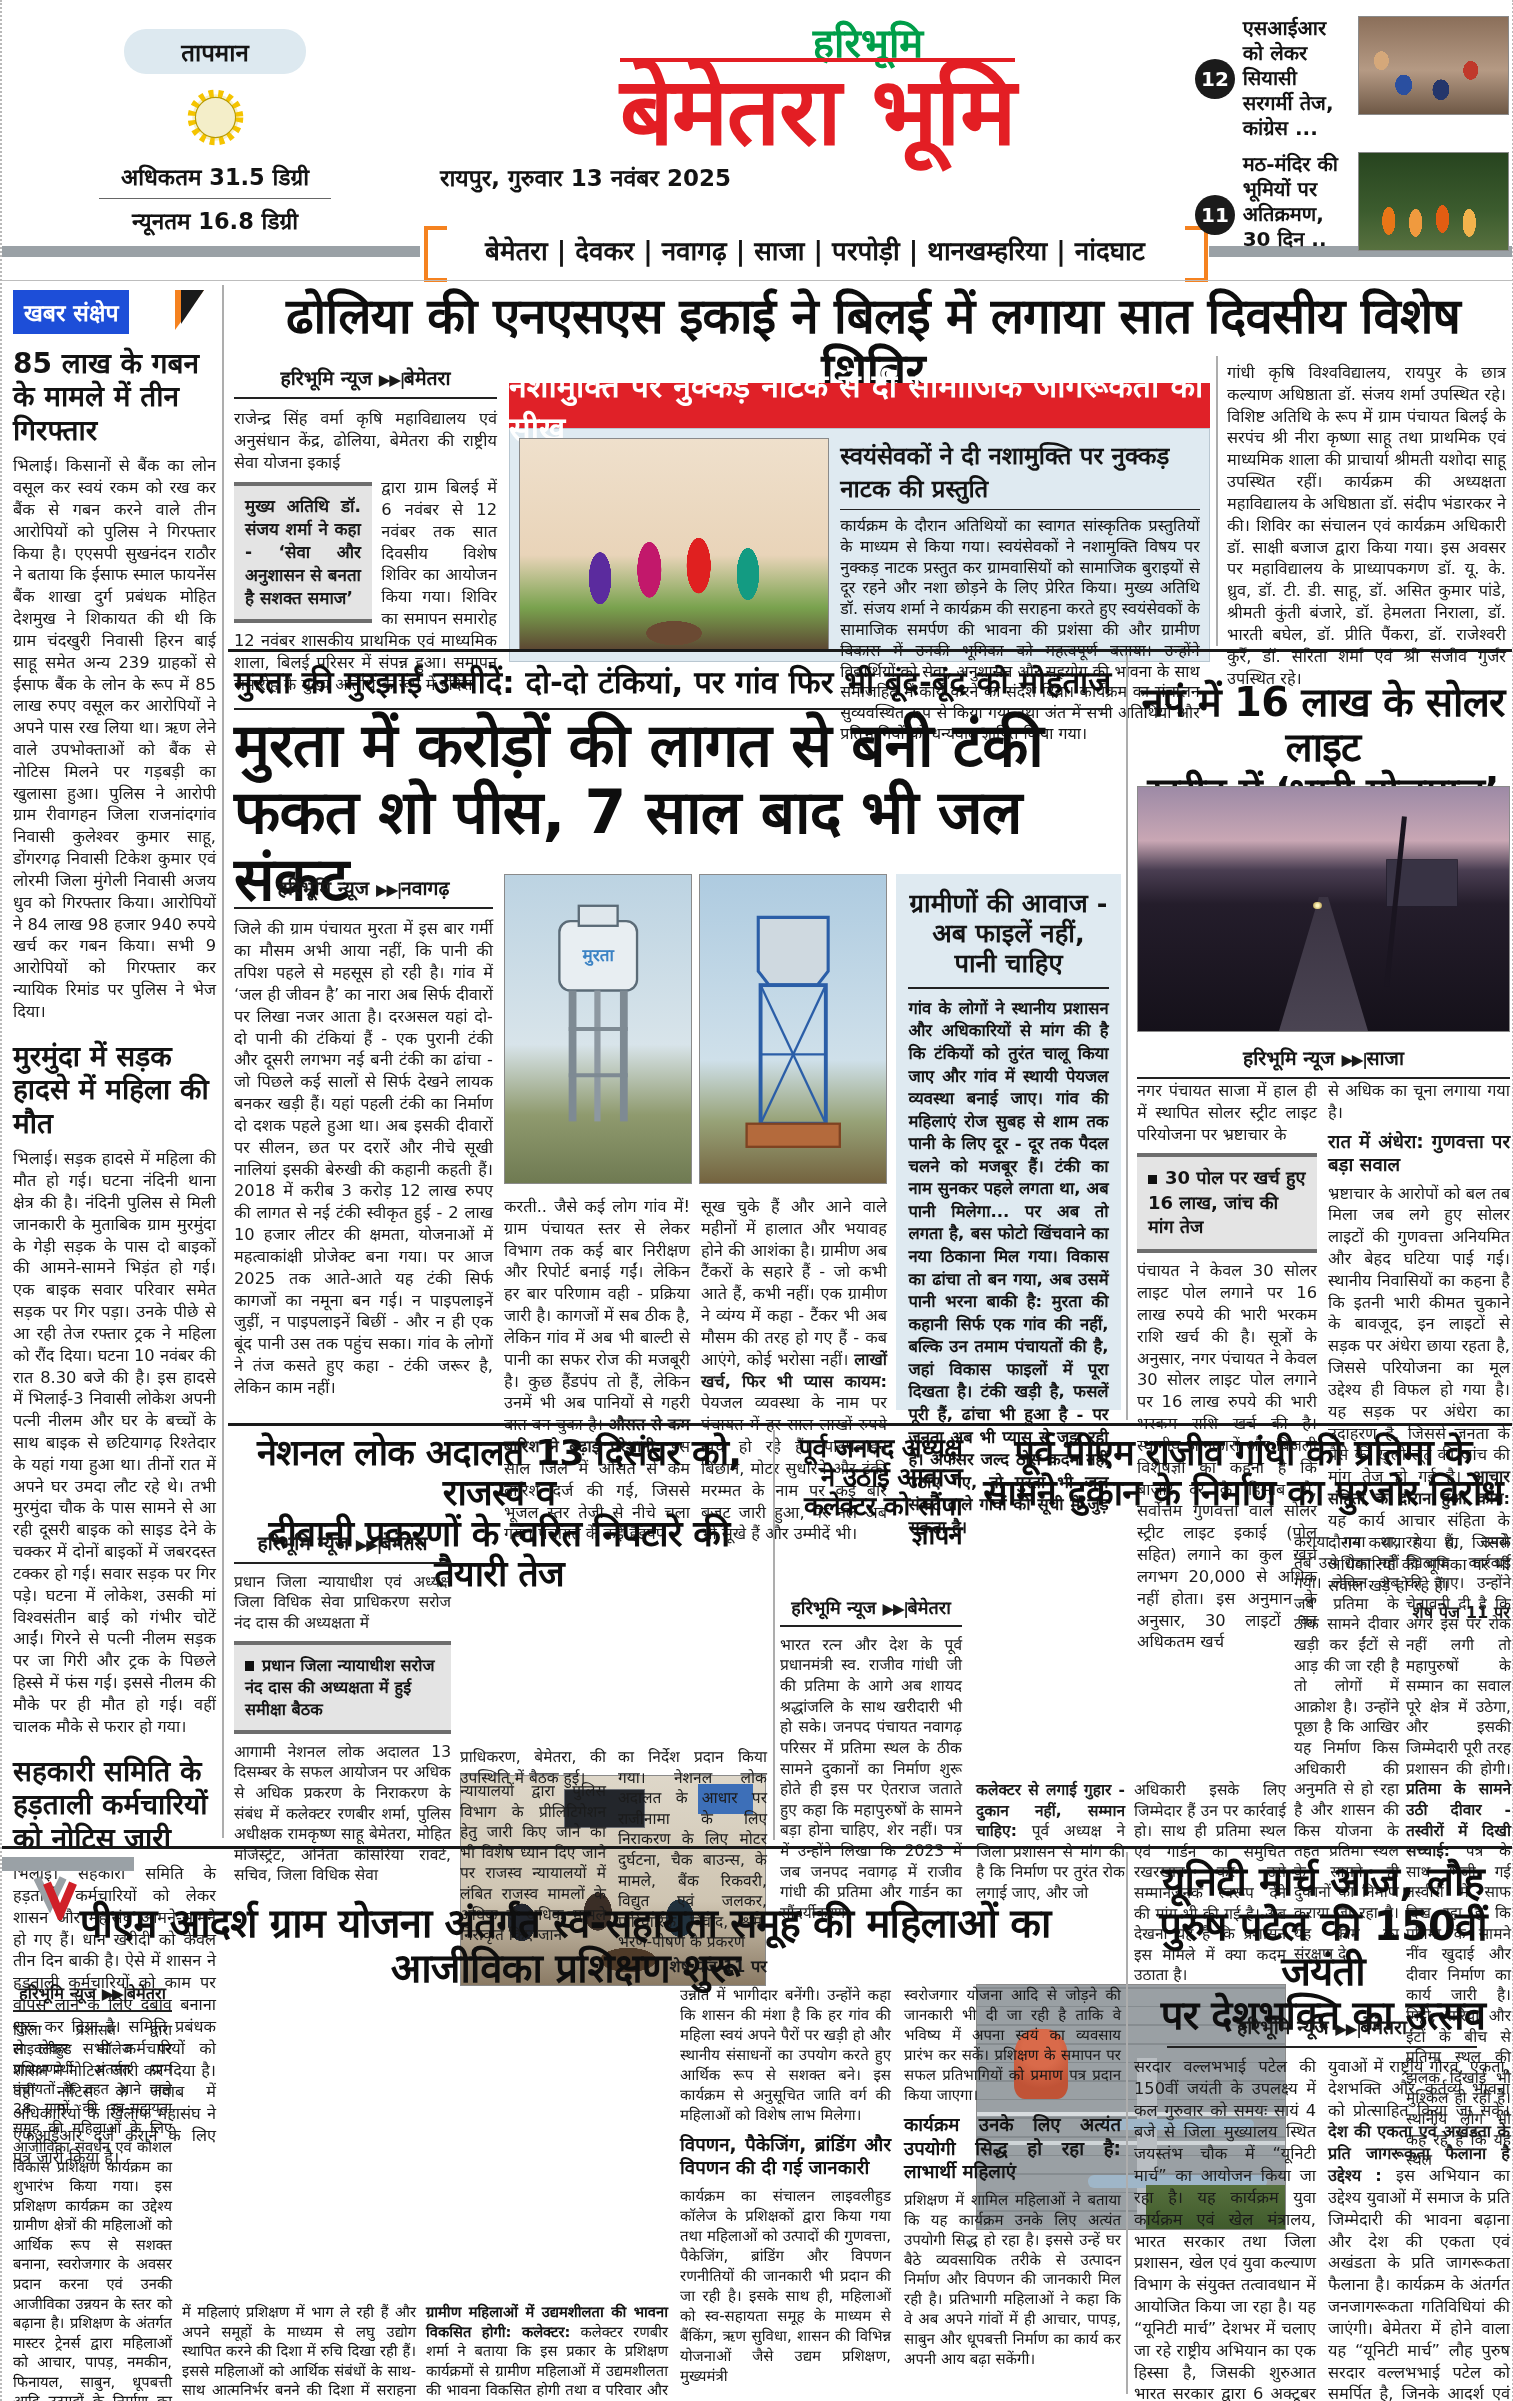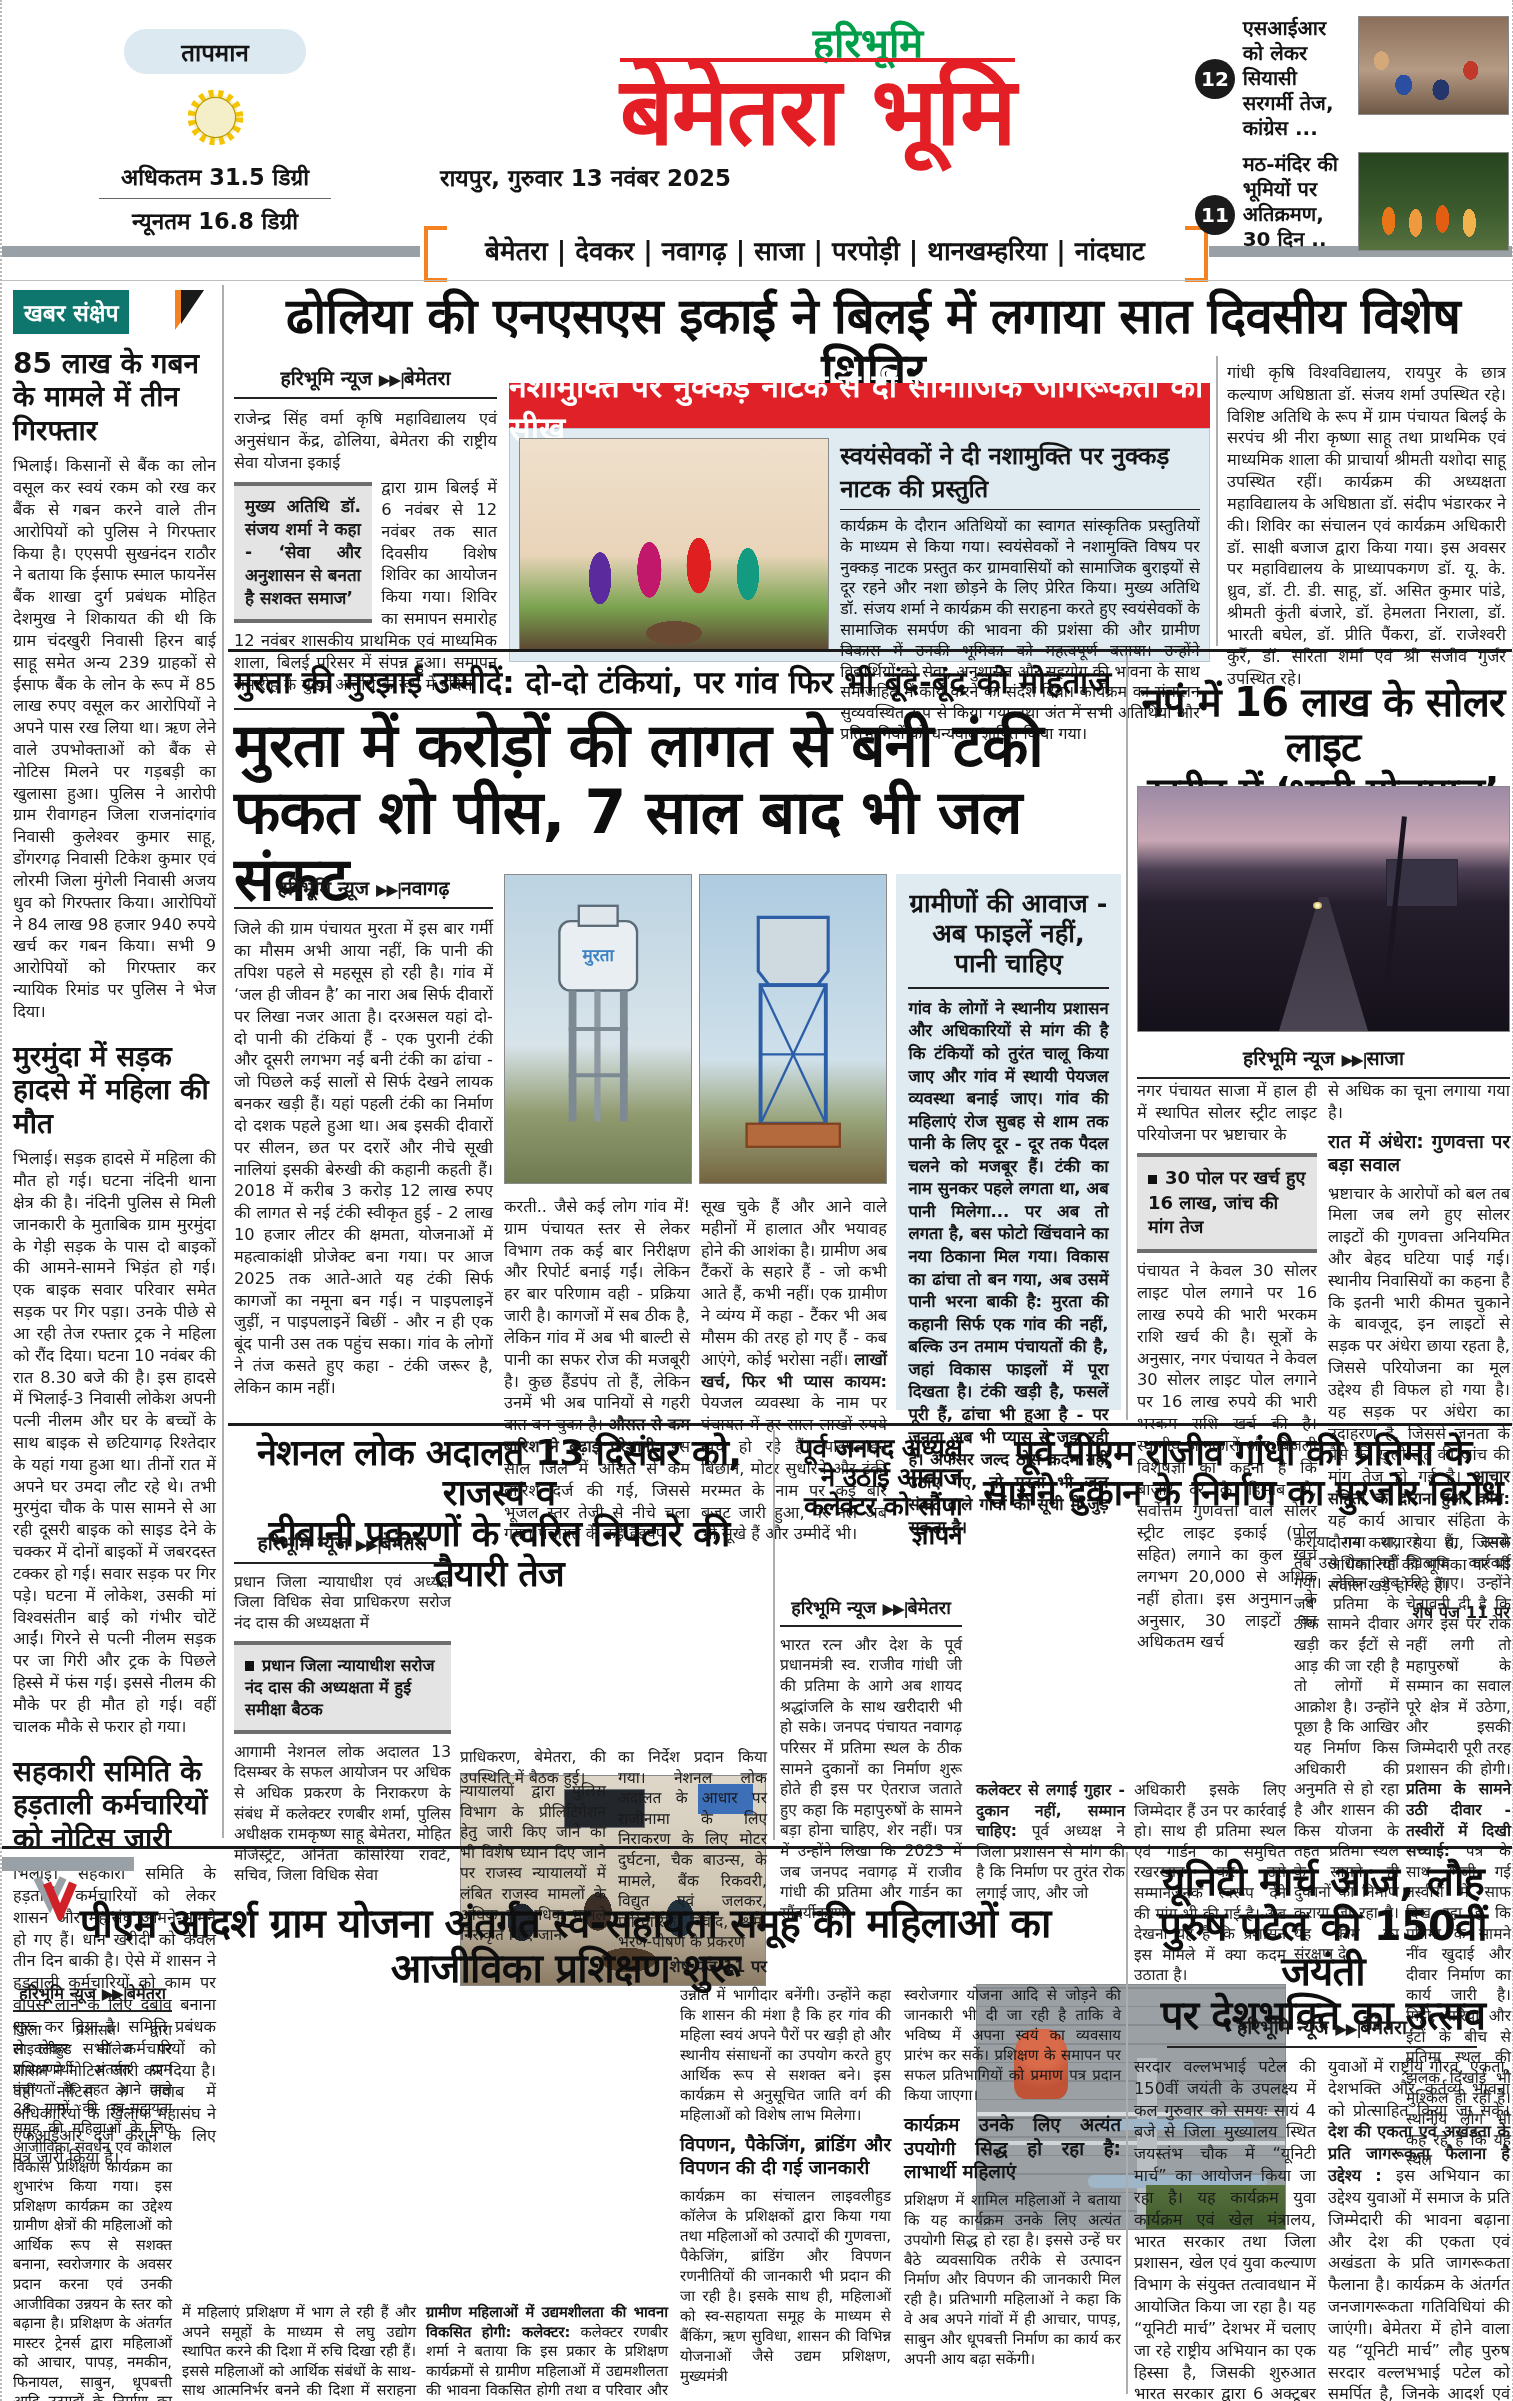--- a/index.html
+++ b/index.html
@@ -80,21 +80,21 @@
             radial-gradient(11px 23px at 56% 68%, #e35d12 60%, transparent 61%),
             radial-gradient(11px 23px at 74% 72%, #f3b34c 60%, transparent 61%),
             linear-gradient(180deg,#27441f 0%,#3c5c2e 60%,#58713f 100%);"></div>
     </div>
   </div>
 
   <div class="abs grayline" style="left:0;top:280px;width:1514px;"></div>
 
   <div class="abs" style="left:11px;top:290px;width:203px;">
     <div style="position:relative;width:163px;">
-      <div style="background:#0f766e;color:#fff;font-size:23px;font-weight:800;padding:6.2px 11px;display:inline-block;">खबर संक्षेप</div>
+      <div style="background:#1d4ed8;color:#fff;font-size:23px;font-weight:800;padding:6.2px 11px;display:inline-block;">खबर संक्षेप</div>
       <div style="position:absolute;right:-28px;top:0;width:0;height:0;border-left:29px solid #f58220;border-bottom:40px solid transparent;"></div>
       <div style="position:absolute;right:-28px;top:0;width:0;height:0;border-right:23px solid #1a1a1a;border-bottom:34px solid transparent;transform:scaleX(-1);"></div>
     </div>
     <div style="font-size:28px;line-height:1.2;font-weight:800;margin-top:12.4px;">85 लाख के गबन के मामले में तीन गिरफ्तार</div>
     <div class="jus body-txt" style="margin-top:7.7px;">भिलाई। किसानों से बैंक का लोन वसूल कर स्वयं रकम को रख कर बैंक से गबन करने वाले तीन आरोपियों को पुलिस ने गिरफ्तार किया है। एएसपी सुखनंदन राठौर ने बताया कि ईसाफ स्माल फायनेंस बैंक शाखा दुर्ग प्रबंधक मोहित देशमुख ने शिकायत की थी कि ग्राम चंदखुरी निवासी हिरन बाई साहू समेत अन्य 239 ग्राहकों से ईसाफ बैंक के लोन के रूप में 85 लाख रुपए वसूल कर आरोपियों ने अपने पास रख लिया था। ऋण लेने वाले उपभोक्ताओं को बैंक से नोटिस मिलने पर गड़बड़ी का खुलासा हुआ। पुलिस ने आरोपी ग्राम रीवागहन जिला राजनांदगांव निवासी कुलेश्वर कुमार साहू, डोंगरगढ़ निवासी टिकेश कुमार एवं लोरमी जिला मुंगेली निवासी अजय धुव को गिरफ्तार किया। आरोपियों ने 84 लाख 98 हजार 940 रुपये खर्च कर गबन किया। सभी 9 आरोपियों को गिरफ्तार कर न्यायिक रिमांड पर पुलिस ने भेज दिया।</div>
     <div style="font-size:28px;line-height:1.2;font-weight:800;margin-top:17px;">मुरमुंदा में सड़क हादसे में महिला की मौत</div>
     <div class="jus body-txt" style="margin-top:7.7px;">भिलाई। सड़क हादसे में महिला की मौत हो गई। घटना नंदिनी थाना क्षेत्र की है। नंदिनी पुलिस से मिली जानकारी के मुताबिक ग्राम मुरमुंदा के गेड़ी सड़क के पास दो बाइकों की आमने-सामने भिड़ंत हो गई। एक बाइक सवार परिवार समेत सड़क पर गिर पड़ा। उनके पीछे से आ रही तेज रफ्तार ट्रक ने महिला को रौंद दिया। घटना 10 नवंबर की रात 8.30 बजे की है। इस हादसे में भिलाई-3 निवासी लोकेश अपनी पत्नी नीलम और घर के बच्चों के साथ बाइक से छटियागढ़ रिश्तेदार के यहां गया हुआ था। तीनों रात में अपने घर उमदा लौट रहे थे। तभी मुरमुंदा चौक के पास सामने से आ रही दूसरी बाइक को साइड देने के चक्कर में दोनों बाइकों में जबरदस्त टक्कर हो गई। सवार सड़क पर गिर पड़े। घटना में लोकेश, उसकी मां विश्वसंतीन बाई को गंभीर चोटें आईं। गिरने से पत्नी नीलम सड़क पर जा गिरी और ट्रक के पिछले हिस्से में फंस गई। इससे नीलम की मौके पर ही मौत हो गई। वहीं चालक मौके से फरार हो गया।</div>
     <div style="font-size:28px;line-height:1.2;font-weight:800;margin-top:17px;">सहकारी समिति के हड़ताली कर्मचारियों को नोटिस जारी</div>
     <div class="jus body-txt" style="margin-top:7.7px;">भिलाई। सहकारी समिति के हड़ताली कर्मचारियों को लेकर शासन और महासंघ आमने-सामने हो गए हैं। धान खरीदी को केवल तीन दिन बाकी है। ऐसे में शासन ने हड़ताली कर्मचारियों को काम पर वापस लाने के लिए दबाव बनाना शुरू कर दिया है। समिति प्रबंधक से लेकर सभी कर्मचारियों को शासन ने नोटिस जारी कर दिया है। वहीं नोटिस के जवाब में अधिकारियों के खिलाफ महासंघ ने एफआईआर दर्ज कराने के लिए पत्र जारी किया है।</div>
   </div>

